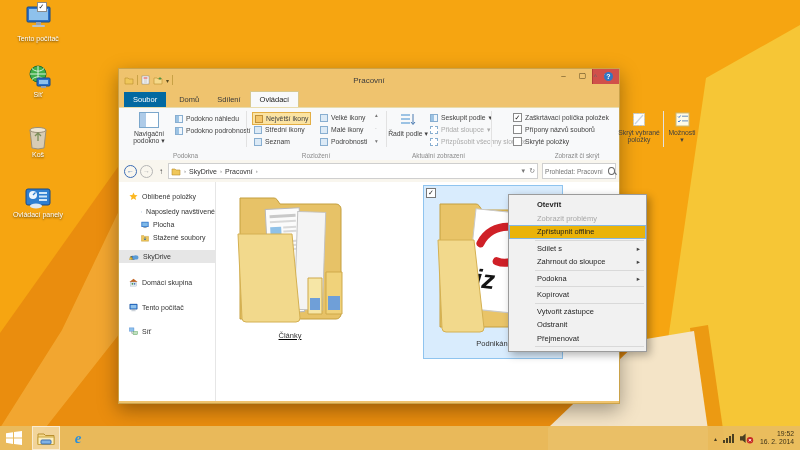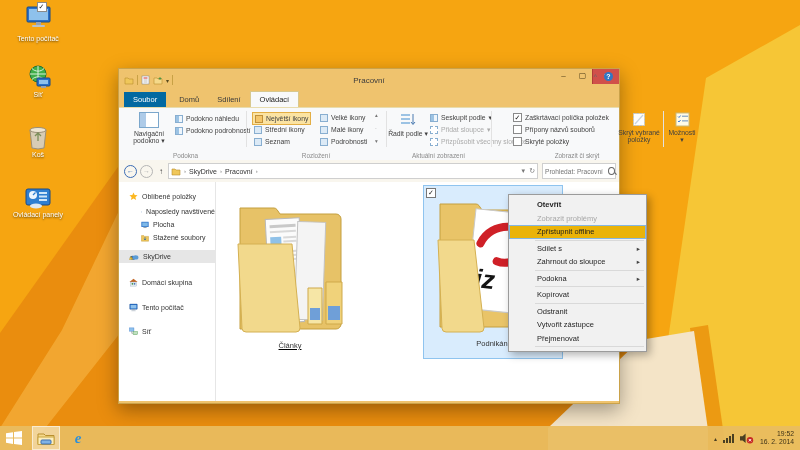--- a/index.html
+++ b/index.html
@@ -389,21 +389,21 @@
               <rect x="0.5" y="1" width="5" height="3.6" fill="#8ec1ec" stroke="#2b71c9" stroke-width=".4"></rect>
               <rect x="4.5" y="5" width="5" height="3.6" fill="#bfe0bf" stroke="#3f8f3f" stroke-width=".4"></rect>
               <path d="M3,4.6 V7 H4.5" stroke="#888" stroke-width=".6" fill="none"></path>
             </svg>
           <span>Síť</span>
         </div>
       </div>
 
       <div class="content">
 
-        <div class="tile" style="left:12px;top:10px;width:122px;text-decoration:underline;">
+        <div class="tile" style="left:12px;top:0;width:122px;text-decoration:underline;">
           <svg width="112" height="144" viewBox="0 0 112 144">
             <path d="M6,16 h34 a4,4 0 0 1 3,1.6 l3,4.4 h56 a5,5 0 0 1 5,5 v105 a5,5 0 0 1 -5,5 H6 z" fill="#e7c267" stroke="#c49f3e"></path>
             <g transform="rotate(-3 60 80)">
                 <rect x="34" y="26" width="34" height="104" fill="#fbfbfb" stroke="#b9b9b9"></rect>
               <rect x="38" y="32" width="26" height="3" fill="#c9c9c9"></rect>
                 <rect x="38" y="38" width="26" height="2" fill="#d9d9d9"></rect>
               <rect x="38" y="44" width="11" height="9" fill="#8fc1e8"></rect>
                 <rect x="51" y="44" width="13" height="2" fill="#d9d9d9"></rect>
                 <rect x="51" y="48" width="13" height="2" fill="#d9d9d9"></rect>
               <rect x="38" y="58" width="26" height="2" fill="#d9d9d9"></rect>
@@ -459,22 +459,22 @@
     <div class="mi dis">Zobrazit problémy</div>
     <div class="mi hl">Zpřístupnit offline</div>
     <div class="msep"></div>
     <div class="mi"><span>Sdílet s</span><span class="sub">▸</span></div>
     <div class="mi"><span>Zahrnout do sloupce</span><span class="sub">▸</span></div>
     <div class="msep"></div>
     <div class="mi"><span>Podokna</span><span class="sub">▸</span></div>
     <div class="msep"></div>
     <div class="mi">Kopírovat</div>
     <div class="msep"></div>
+    <div class="mi">Vytvořit zástupce</div>
     <div class="mi">Odstranit</div>
-    <div class="mi">Vytvořit zástupce</div>
     <div class="mi">Přejmenovat</div>
     <div class="msep"></div>
   </div>
 
   <div id="taskbar">
     <div class="tbtn">
       <svg width="16" height="14" viewBox="0 0 16 14">
         <polygon points="0,2.2 7,1.2 7,6.6 0,6.6" fill="#fff"></polygon>
         <polygon points="8,1 16,0 16,6.6 8,6.6" fill="#fff"></polygon>
         <polygon points="0,7.6 7,7.6 7,13 0,11.8" fill="#fff"></polygon>

